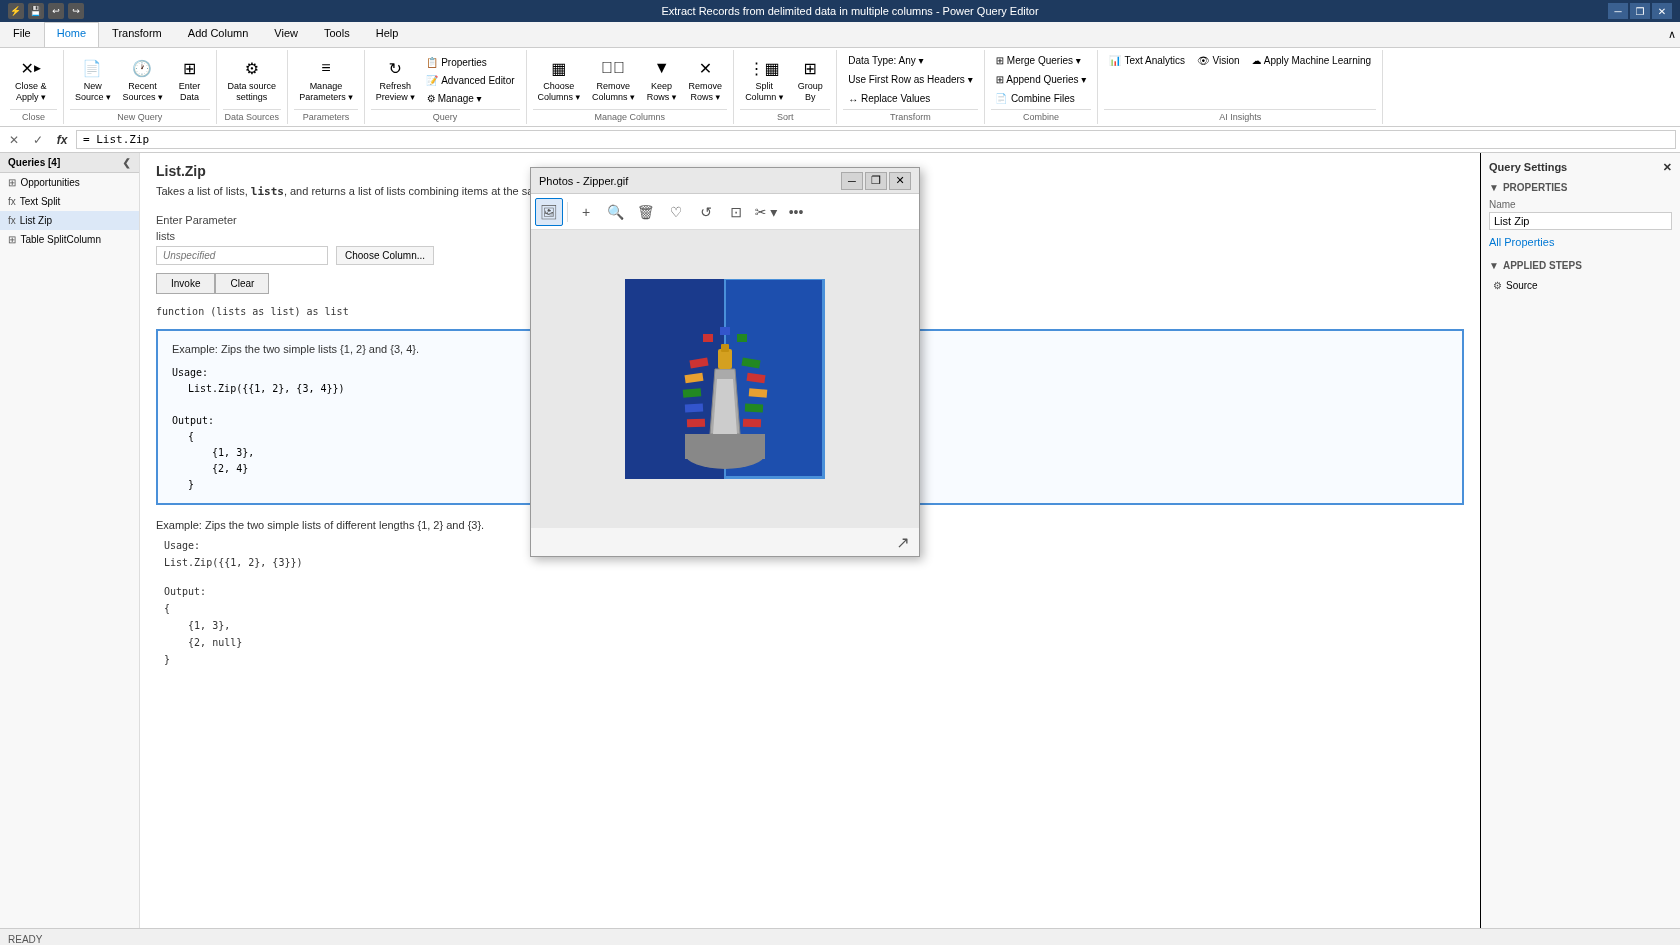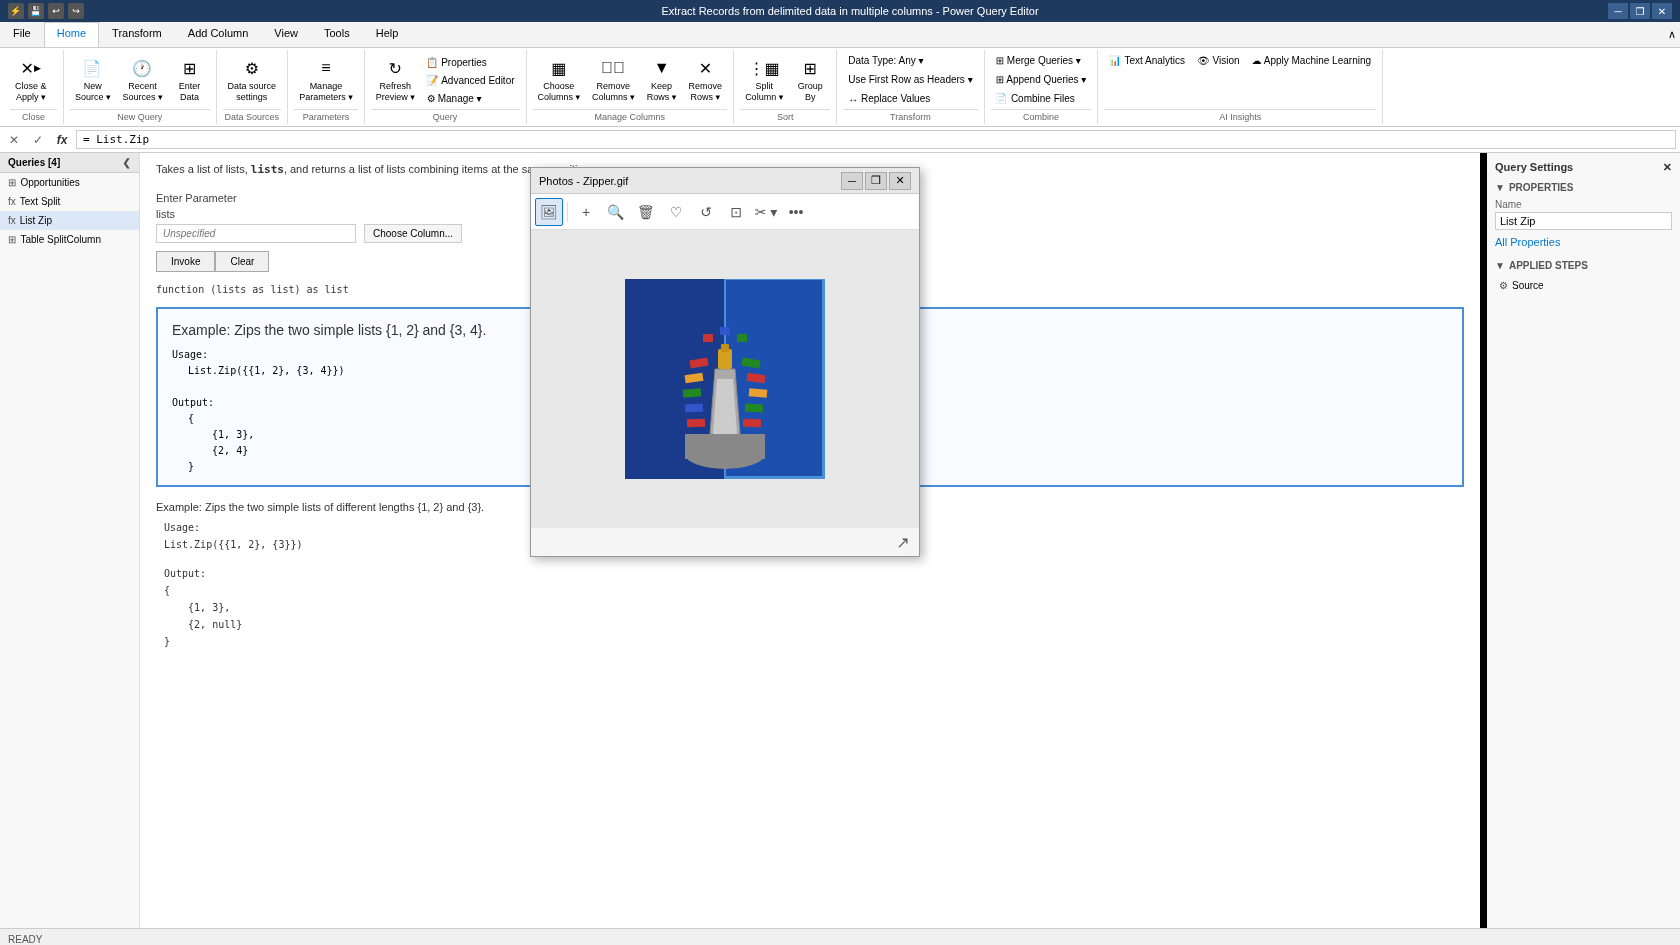--- a/index.html
+++ b/index.html
@@ -43,33 +43,33 @@
     .sidebar-item-icon { font-size: 10px; color: #555; }
 
     
     .content { flex: 1; background: #fff; overflow-y: auto; padding: 10px 16px; position: relative; }
     .content-title { font-size: 14px; font-weight: bold; margin-bottom: 6px; color: #333; }
     .content-desc { font-size: 11px; color: #333; margin-bottom: 16px; }
     .content-desc code { font-family: 'Consolas', monospace; font-weight: bold; }
     .param-section { margin-bottom: 12px; }
     .param-label { font-size: 11px; font-weight: 500; margin-bottom: 4px; color: #444; }
     .param-row { display: flex; align-items: center; gap: 8px; margin-bottom: 8px; }
-    .param-field { width: 200px; border: 1px solid #ccc; padding: 3px 6px; font-size: 10px; color: #aaa; font-style: italic; }
+    .param-field { width: 172px; border: 1px solid #ccc; padding: 3px 6px; font-size: 10px; color: #aaa; font-style: italic; }
     .choose-col-btn { border: 1px solid #ccc; background: #f5f5f5; padding: 3px 8px; font-size: 10px; cursor: pointer; }
     .btn-row { display: flex; margin-bottom: 12px; }
     .action-btn { border: 1px solid #aaa; background: #f0f0f0; padding: 4px 14px; font-size: 10px; cursor: pointer; }
     .function-sig { font-size: 10px; color: #333; margin-bottom: 12px; font-family: 'Consolas', monospace; }
     .example-box { border: 2px solid #4a90d9; background: #f8fbff; padding: 10px 14px; margin-bottom: 14px; font-family: 'Consolas', monospace; font-size: 10px; line-height: 1.6; }
-    .example-box .example-header { font-family: 'Segoe UI', sans-serif; font-size: 14px; color: #333; margin-bottom: 6px; }
+    .example-box .example-header { font-family: 'Segoe UI', sans-serif; font-size: 11px; color: #333; margin-bottom: 6px; }
     .example-section { margin-bottom: 16px; }
     .example-section .example-header { font-size: 11px; color: #333; margin-bottom: 6px; }
     .code-block { font-family: 'Consolas', monospace; font-size: 10px; line-height: 1.7; color: #333; padding-left: 8px; }
 
     
-    .query-settings { width: 200px; background: #f8f8f8; border-left: 7px solid #000000; padding: 8px; }
+    .query-settings { width: 200px; background: #f8f8f8; border-left: 1px solid #000000; padding: 8px; }
     .qs-title { font-size: 11px; font-weight: bold; color: #333; margin-bottom: 8px; display: flex; justify-content: space-between; }
     .qs-section { margin-bottom: 12px; }
     .qs-section-title { font-size: 10px; font-weight: bold; color: #555; text-transform: uppercase; margin-bottom: 6px; display: flex; align-items: center; gap: 4px; }
     .qs-field { margin-bottom: 6px; }
     .qs-field-label { font-size: 10px; color: #666; margin-bottom: 2px; }
     .qs-field-value { font-size: 11px; color: #0078d4; cursor: pointer; text-decoration: none; }
     .applied-step { display: flex; align-items: center; gap: 4px; padding: 3px 4px; font-size: 10px; cursor: pointer; }
     .step-icon { color: #4a4a4a; font-size: 10px; }
 
     
@@ -285,20 +285,21 @@
       <span class="sidebar-item-icon">fx</span>
       <span>List Zip</span>
     </div>
     <div class="sidebar-item">
       <span class="sidebar-item-icon">⊞</span>
       <span>Table SplitColumn</span>
     </div>
   </div>
 
   <div class="content" style="position:relative;">
+    <div class="content-title">List.Zip</div>
     <div class="content-desc">
       Takes a list of lists, <code>lists</code>, and returns a list of lists combining items at the same position.
     </div>
 
     <div class="param-section">
       <div class="param-label">Enter Parameter</div>
       <div class="param-label">lists</div>
       <div class="param-row">
         <input class="param-field" type="text" placeholder="Unspecified" style="color: rgb(170, 170, 170); font-style: italic;">
         <button class="choose-col-btn">Choose Column...</button>

